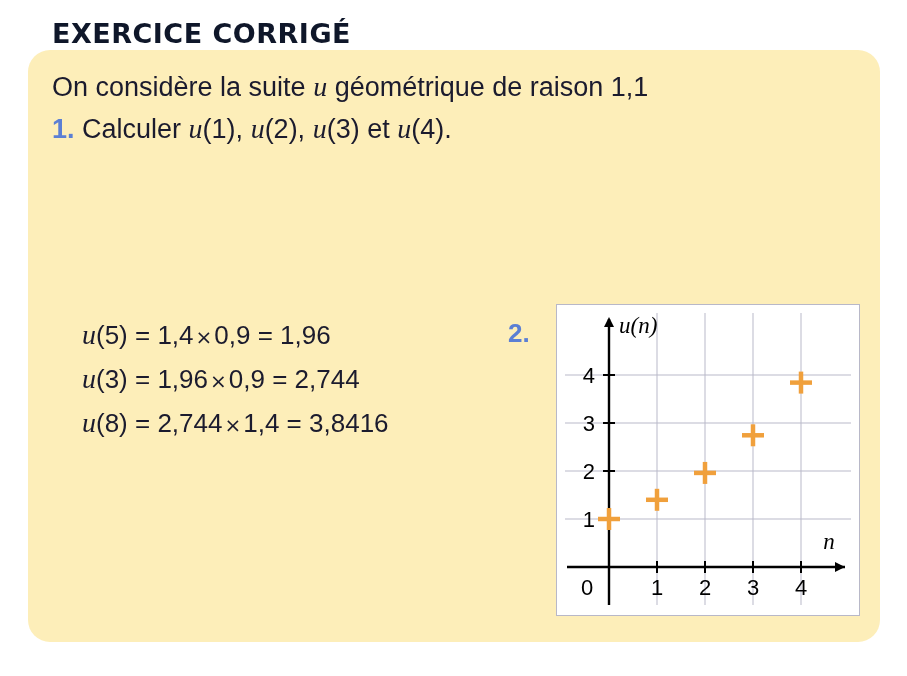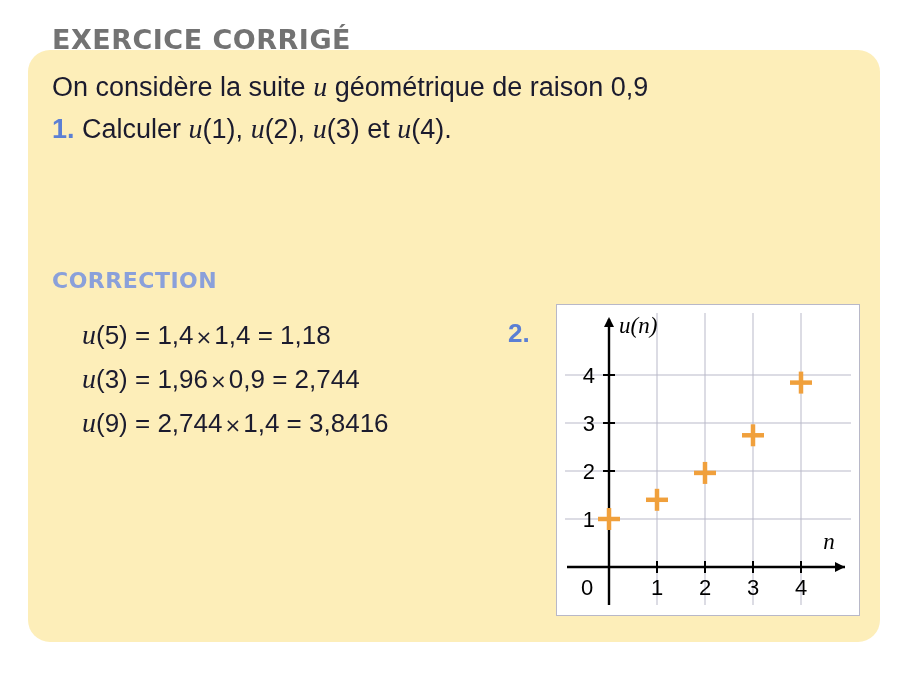--- a/index.html
+++ b/index.html
@@ -27,23 +27,22 @@
     background: #fdeeb9;
     border-radius: 22px;
   }
   .exercise-title {
     position: absolute;
     left: 52px;
     top: 18px;
     font-size: 27px;
     font-weight: bold;
     letter-spacing: 0.5px;
-    color: #737373;
+    color: #0f172a;
     font-family: "DejaVu Sans", sans-serif;
-    margin-top: 6px;
   }
   .statement {
     position: absolute;
     left: 52px;
     top: 66px;
     width: 790px;
     color: #1b1b2e;
     font-size: 27px;
     line-height: 41px;
     font-family: "Liberation Sans", sans-serif;
@@ -109,43 +108,42 @@
 <div class="page">
 
   <div class="card"></div>
 
   <div class="exercise-title">EXERCICE CORRIGÉ</div>
 
   <div class="statement">
     <div class="line">
       <span>On considère la suite</span>
       <em class="var">u</em>
-      <span>géométrique de raison 0,9</span>
+      <span>géométrique de raison 1,1</span>
     </div>
     <div class="line">
       <span class="num">1.</span>
       <span>Calculer</span>
       <em class="var">u</em><span>(1),</span>
       <em class="var">u</em><span>(2),</span>
       <em class="var">u</em><span>(3) et</span>
       <em class="var">u</em><span>(4).</span>
     </div>
   </div>
 
-  <div class="correction-title">CORRECTION</div>
 
   <div class="calc-block">
     <div class="row indent">
-      <em class="var">u</em><span>(5) = 1,4</span><span class="times">×</span><span>1,4 = 1,18</span>
+      <em class="var">u</em><span>(5) = 1,4</span><span class="times">×</span><span>0,9 = 1,96</span>
     </div>
     <div class="row indent">
       <em class="var">u</em><span>(3) = 1,96</span><span class="times">×</span><span>0,9 = 2,744</span>
     </div>
     <div class="row indent">
-      <em class="var">u</em><span>(9) = 2,744</span><span class="times">×</span><span>1,4 = 3,8416</span>
+      <em class="var">u</em><span>(8) = 2,744</span><span class="times">×</span><span>1,4 = 3,8416</span>
     </div>
   </div>
 
   <div class="q2-marker">2.</div>
 
   <div class="graph-box">
     <svg id="chart-svg" width="300" height="308" viewBox="0 0 300 308">
         <line x1="100" y1="8" x2="100" y2="300" stroke="#b9b9c9" stroke-width="1"></line>
         <line x1="8" y1="214" x2="294" y2="214" stroke="#b9b9c9" stroke-width="1"></line>
         <line x1="148" y1="8" x2="148" y2="300" stroke="#b9b9c9" stroke-width="1"></line>

